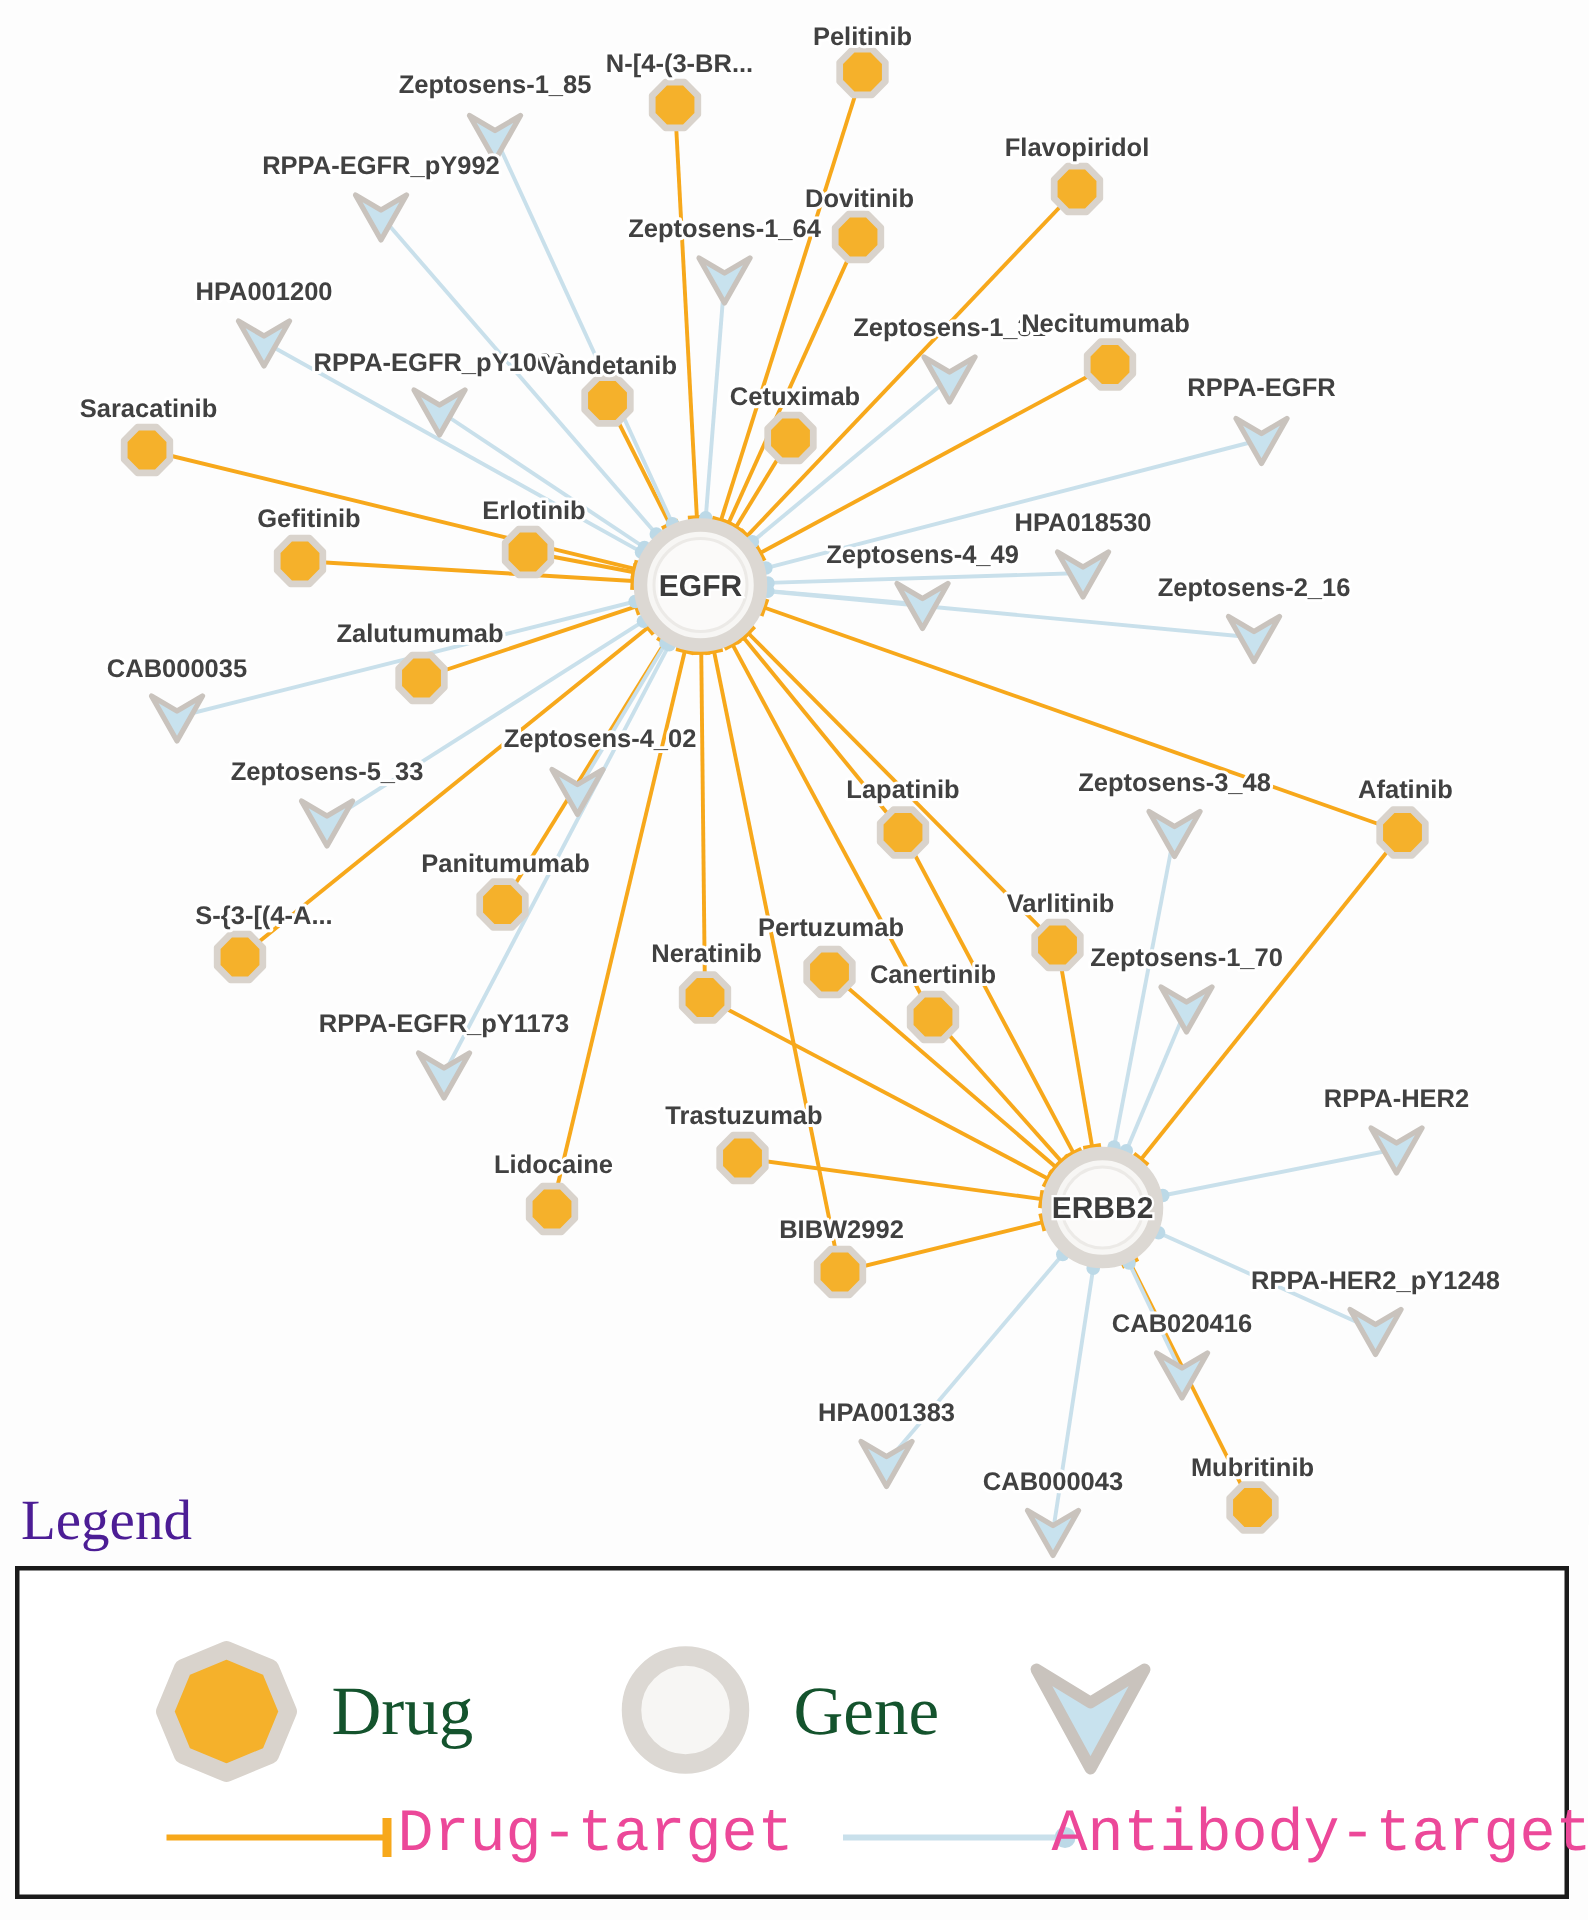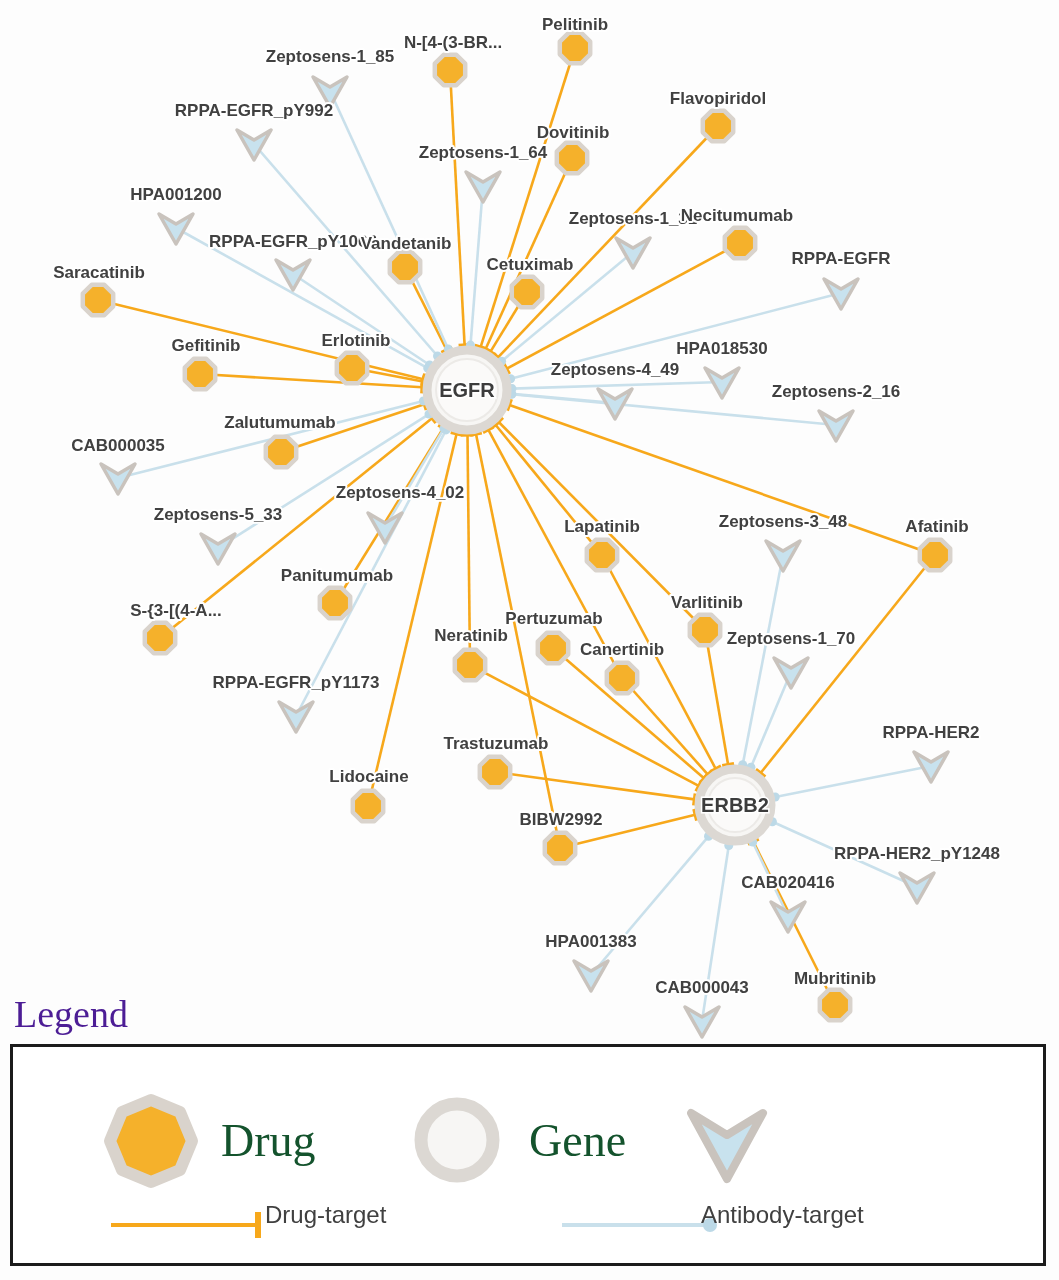--- a/index.html
+++ b/index.html
@@ -9,21 +9,21 @@
   .node-label{font-family:"Liberation Sans",sans-serif;font-weight:700;font-size:17px;
               fill:#414141;stroke:#ffffff;stroke-width:4px;paint-order:stroke;stroke-linejoin:round;}
   .gene-label{font-family:"Liberation Sans",sans-serif;font-weight:700;font-size:20px;
               fill:#3c3c3c;stroke:#ffffff;stroke-width:3px;paint-order:stroke;}
   .legend-title{position:absolute;left:14px;top:992px;font-family:"Liberation Serif",serif;
                 font-weight:400;font-size:38px;color:#4c1d95;}
   .legend-box{position:absolute;left:10px;top:1044px;width:1030px;height:216px;
               border:3px solid #1b1b1b;background:#ffffff;}
   .legend-box .abs{position:absolute;}
   .lg-label{font-family:"Liberation Serif",serif;font-size:46px;color:#14532d;white-space:nowrap;}
-  .lg-label2{font-family:Liberation Sans, sans-serif;font-size:24px;color:#404040;white-space:nowrap;}
+  .lg-label2{font-family:Liberation Mono, monospace;font-size:40px;color:#ec4899;white-space:nowrap;}
 </style>
 </head>
 <body>
 
 <div id="stage">
   <svg id="network-svg" width="1059" height="1040" viewBox="0 0 1059 1040">
       <g>
         <line x1="480.6" y1="347.1" x2="575" y2="48" stroke="#F7A81B" stroke-width="2.6"></line>
         <line x1="474.8" y1="345.3" x2="486.3" y2="348.9" stroke="#F7A81B" stroke-width="3.2"></line>
         <line x1="464.6" y1="345.1" x2="450" y2="70" stroke="#F7A81B" stroke-width="2.6"></line>

